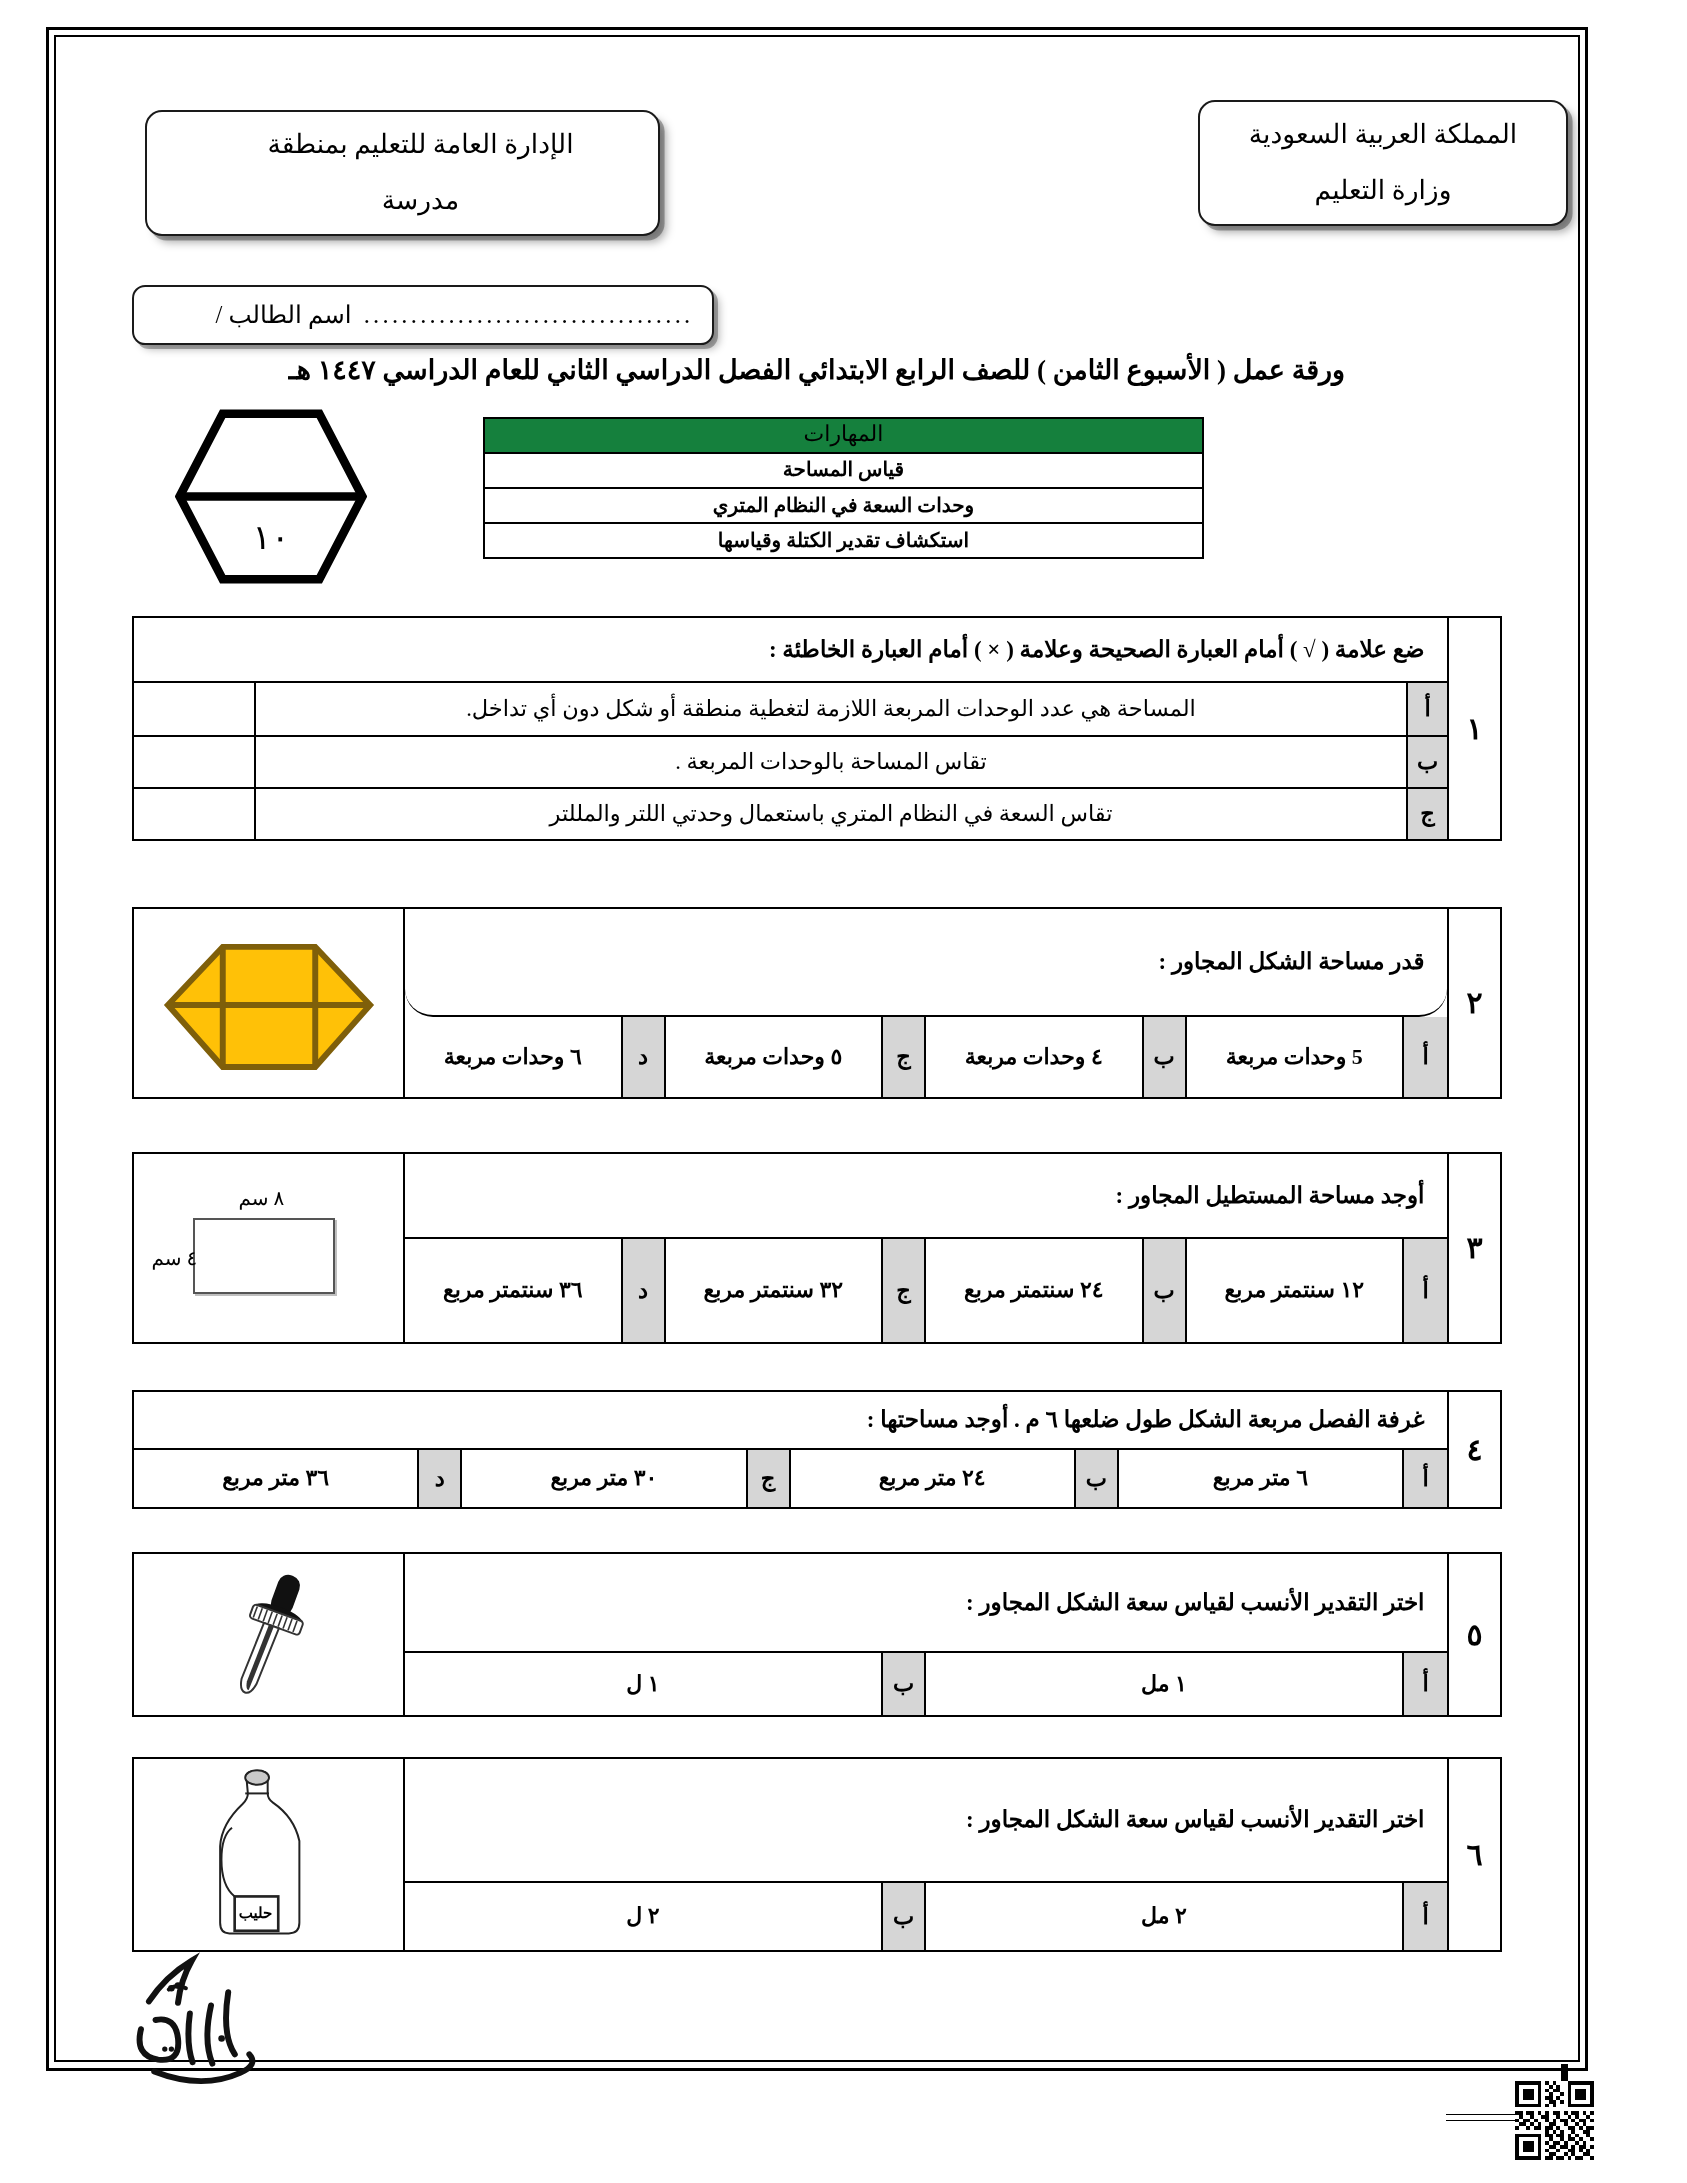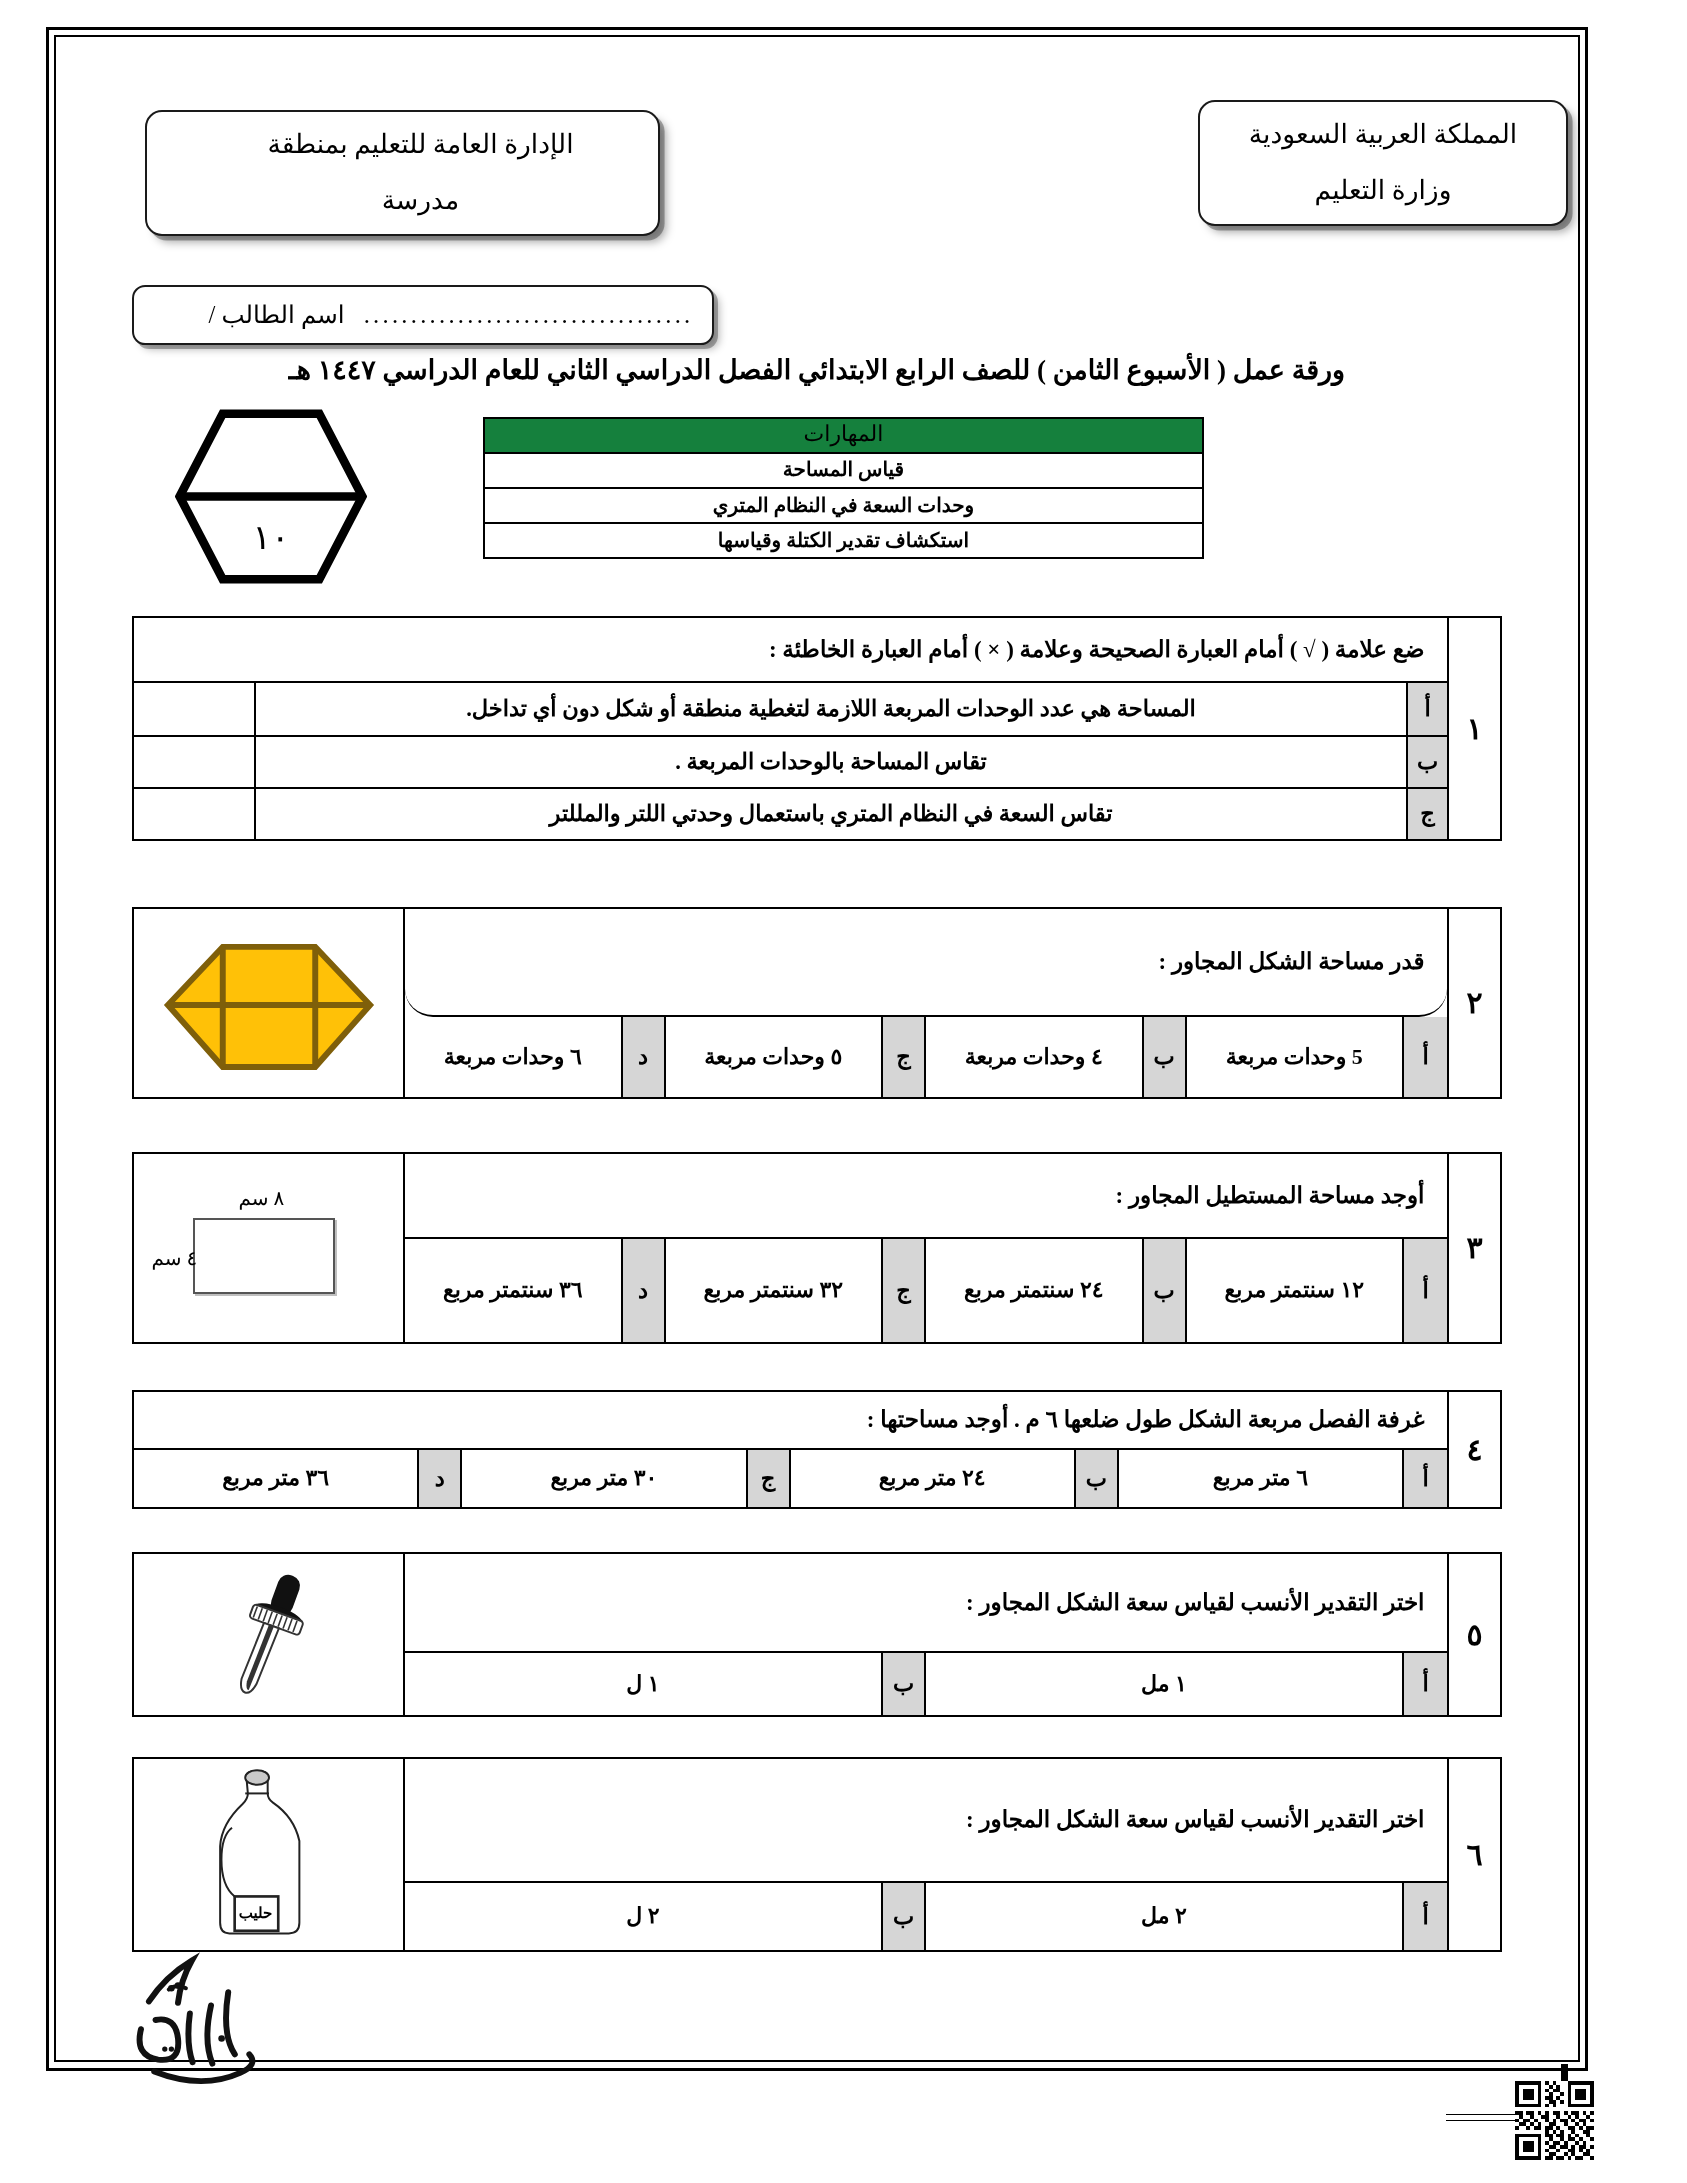--- a/index.html
+++ b/index.html
@@ -84,21 +84,21 @@
   
   .srow{display:flex;flex-direction:row;box-sizing:border-box;}
   .srow + .srow{border-top:2px solid #000;}
   .slet{
     width:41px;flex:0 0 41px;background:#d6d6d6;border-left:2px solid #000;
     display:flex;align-items:center;justify-content:center;
     font-size:22.5px;font-weight:bold;box-sizing:border-box;
   }
   .stext{
     flex:1 1 auto;display:flex;align-items:center;justify-content:center;
-    padding:0 17px;font-size:22.5px;font-weight:bold;box-sizing:border-box;
+    padding:0 17px;font-size:22.5px;font-weight:normal;box-sizing:border-box;
   }
   .sans{width:122px;flex:0 0 122px;border-right:2px solid #000;box-sizing:border-box;}
 
   
   .crow{display:flex;flex-direction:row;box-sizing:border-box;}
   .clet{
     width:45px;flex:0 0 45px;background:#d6d6d6;
     border-left:2px solid #000;border-right:2px solid #000;
     display:flex;align-items:center;justify-content:center;
     font-size:22.5px;font-weight:bold;box-sizing:border-box;
@@ -135,21 +135,21 @@
     <div class="line">وزارة التعليم</div>
   </div>
 
   <div class="hdr-box" id="hdr-left">
     <div class="line">الإدارة العامة للتعليم بمنطقة</div>
     <div class="line">مدرسة</div>
   </div>
 
   <div id="name-box">
     <span class="dots">...................................</span>
-    <span class="nm" style="margin-right:19px;">اسم الطالب /</span>
+    <span class="nm" style="margin-right:12px;">اسم الطالب /</span>
   </div>
 
   <div id="ws-title">ورقة عمل ( الأسبوع الثامن ) للصف الرابع الابتدائي الفصل الدراسي الثاني للعام الدراسي ١٤٤٧ هـ</div>
 
   <svg id="score-hex" viewBox="0 0 290 270">
     <polygon points="72,10 218,10 283,135 218,260 72,260 7,135" fill="#fff" stroke="#000" stroke-width="13" stroke-linejoin="miter"></polygon>
     <line x1="7" y1="135" x2="283" y2="135" stroke="#000" stroke-width="13"></line>
     <text id="hex-score" x="145" y="215" text-anchor="middle" font-family="'Liberation Serif',serif" font-size="52" fill="#000">١٠</text>
   </svg>
 

